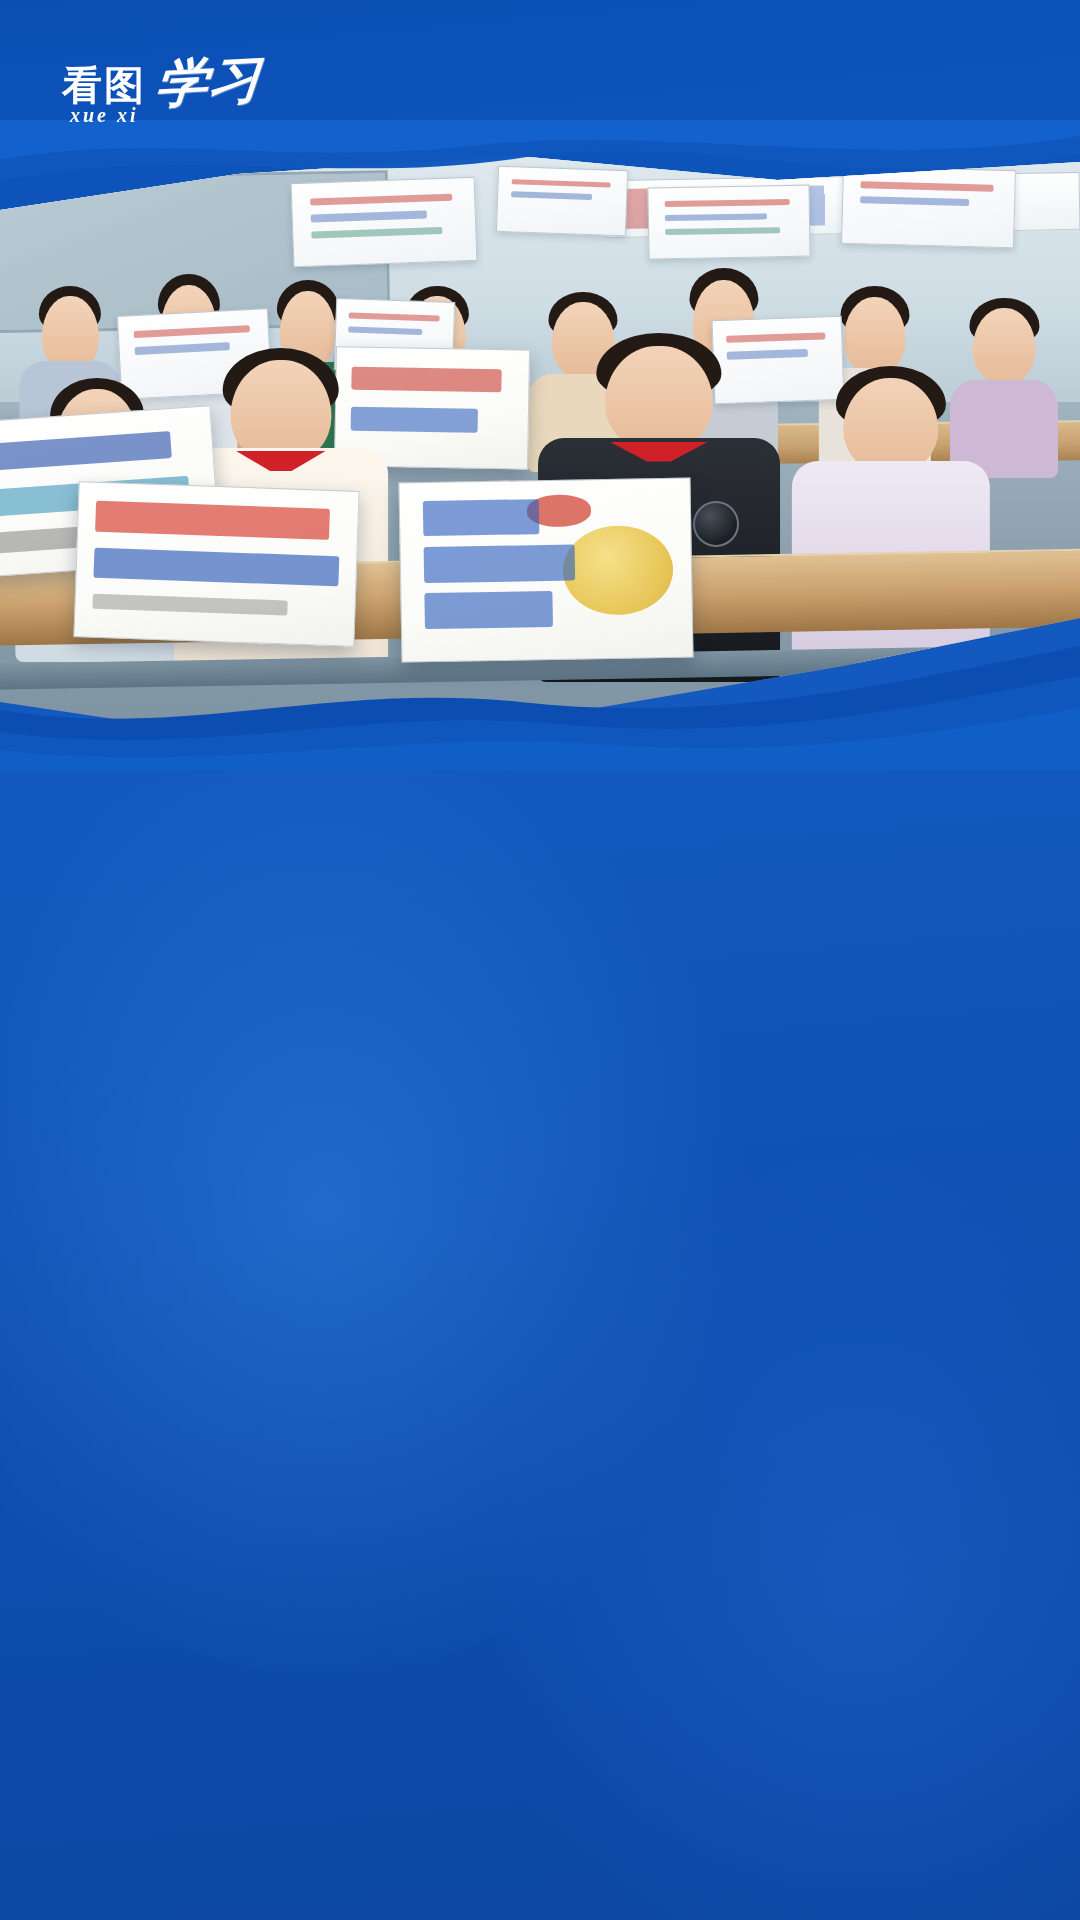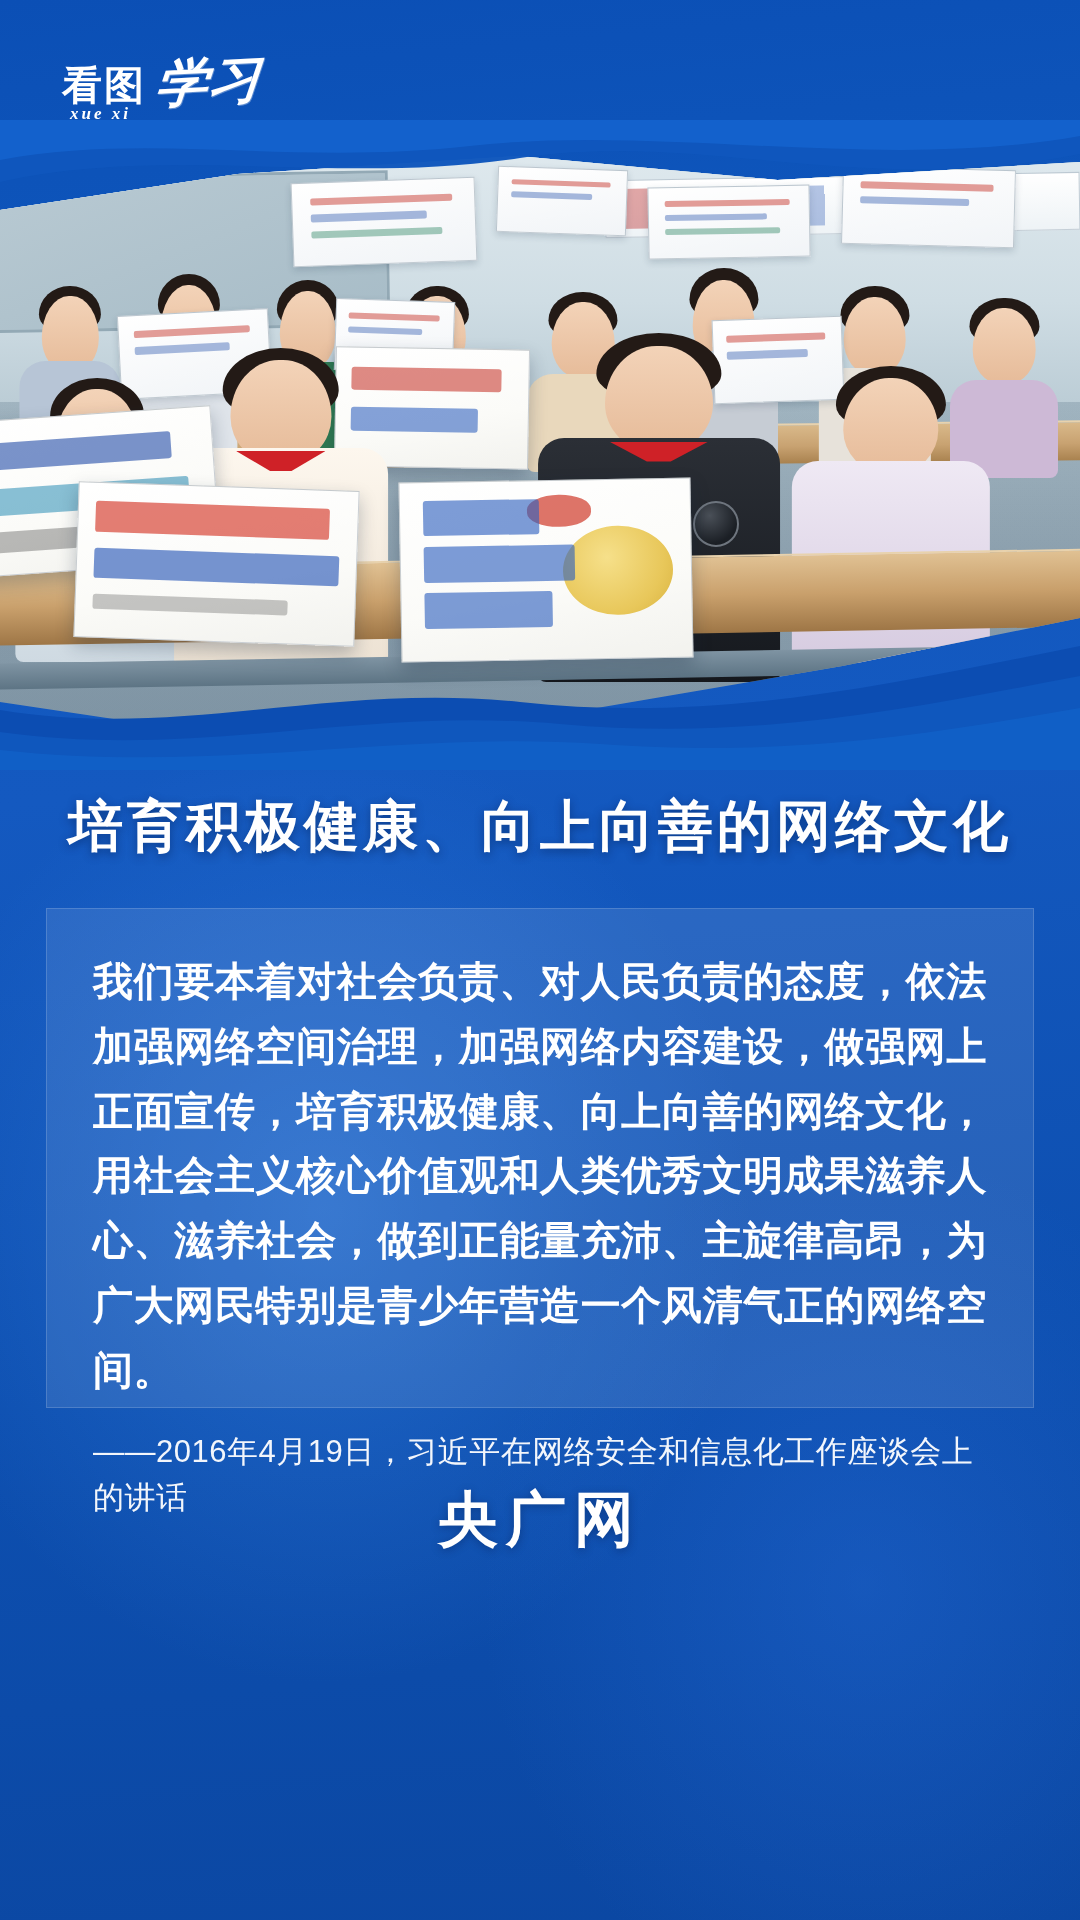--- a/index.html
+++ b/index.html
@@ -74,21 +74,21 @@
     color: #ffffff;
     line-height: 0.9;
     transform: skewX(-8deg) rotate(-3deg);
     text-shadow: 1px 1px 0 rgba(255,255,255,0.35);
   }
   .brand-pinyin {
     position: absolute;
     left: 8px;
     top: 46px;
     font-family: "Liberation Serif", serif;
-    font-size: 17px;
+    font-size: 20px;
     font-weight: 700;
     font-style: italic;
     color: #ffffff;
     letter-spacing: 3px;
   }
 
   
   .photo-wrap {
     position: absolute;
     left: 0;
@@ -514,24 +514,16 @@
     <path d="M0,0 L1080,0 L1080,34 C860,78 700,10 520,38 C340,66 170,24 0,62 Z" fill="#0f57bd" opacity="0.98"></path>
     <path d="M0,0 L1080,0 L1080,16 C880,52 660,4 470,26 C290,46 150,12 0,40 Z" fill="#1463cd" opacity="0.9"></path>
   </svg>
 
   <svg class="wave-bottom" viewBox="0 0 1080 180" preserveAspectRatio="none">
     <path d="M0,120 C180,150 330,92 520,112 C720,134 900,92 1080,56 L1080,180 L0,180 Z" fill="#0c4db2"></path>
     <path d="M0,142 C200,170 360,116 560,134 C760,152 920,116 1080,86 L1080,180 L0,180 Z" fill="#0f57bd"></path>
     <path d="M0,160 C220,184 400,140 600,154 C800,168 940,142 1080,118 L1080,180 L0,180 Z" fill="#1160c6" opacity="0.95"></path>
   </svg>
 
-  <div class="headline">培育积极健康、向上向善的网络文化</div>
-
-  <div class="quote-card">
-    <div class="quote-text">我们要本着对社会负责、对人民负责的态度，依法加强网络空间治理，加强网络内容建设，做强网上正面宣传，培育积极健康、向上向善的网络文化，用社会主义核心价值观和人类优秀文明成果滋养人心、滋养社会，做到正能量充沛、主旋律高昂，为广大网民特别是青少年营造一个风清气正的网络空间。</div>
-    <div class="quote-source">——2016年4月19日，习近平在网络安全和信息化工作座谈会上的讲话</div>
-  </div>
-
-  <div class="footer">
-    <div class="footer-logo">央广网</div>
-  </div>
+
+
 
 </div>
 
 </body></html>

